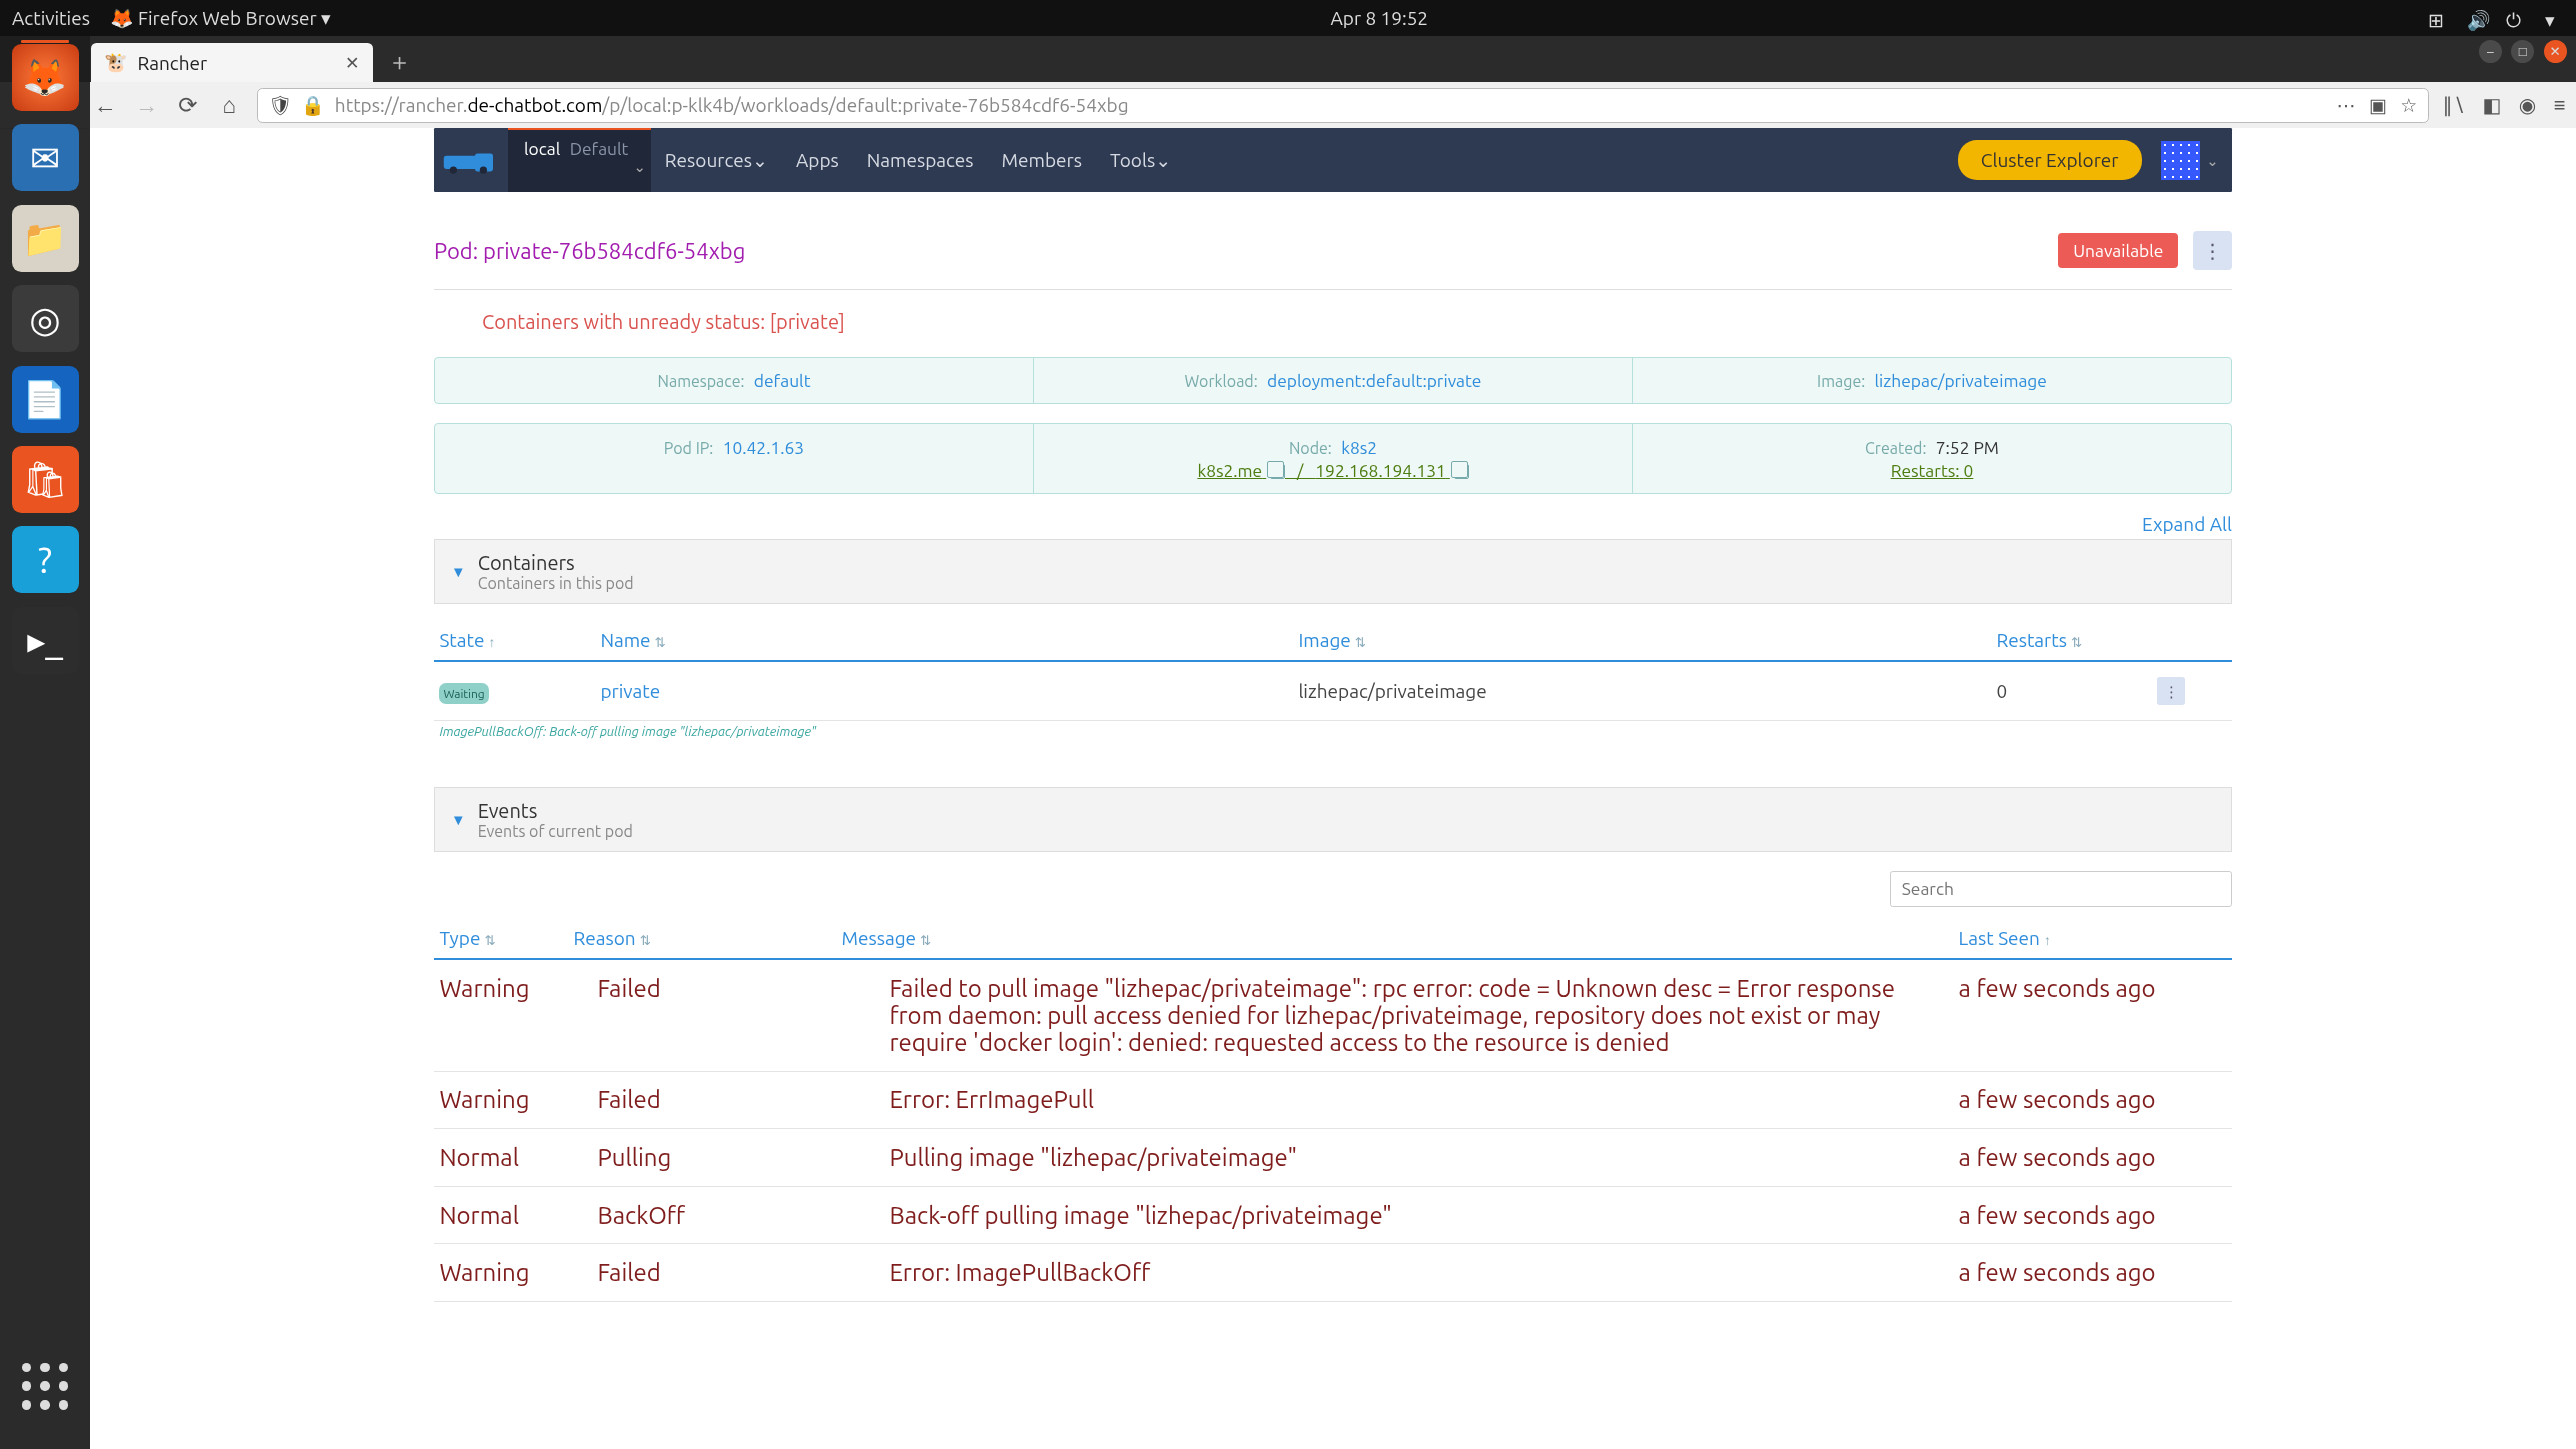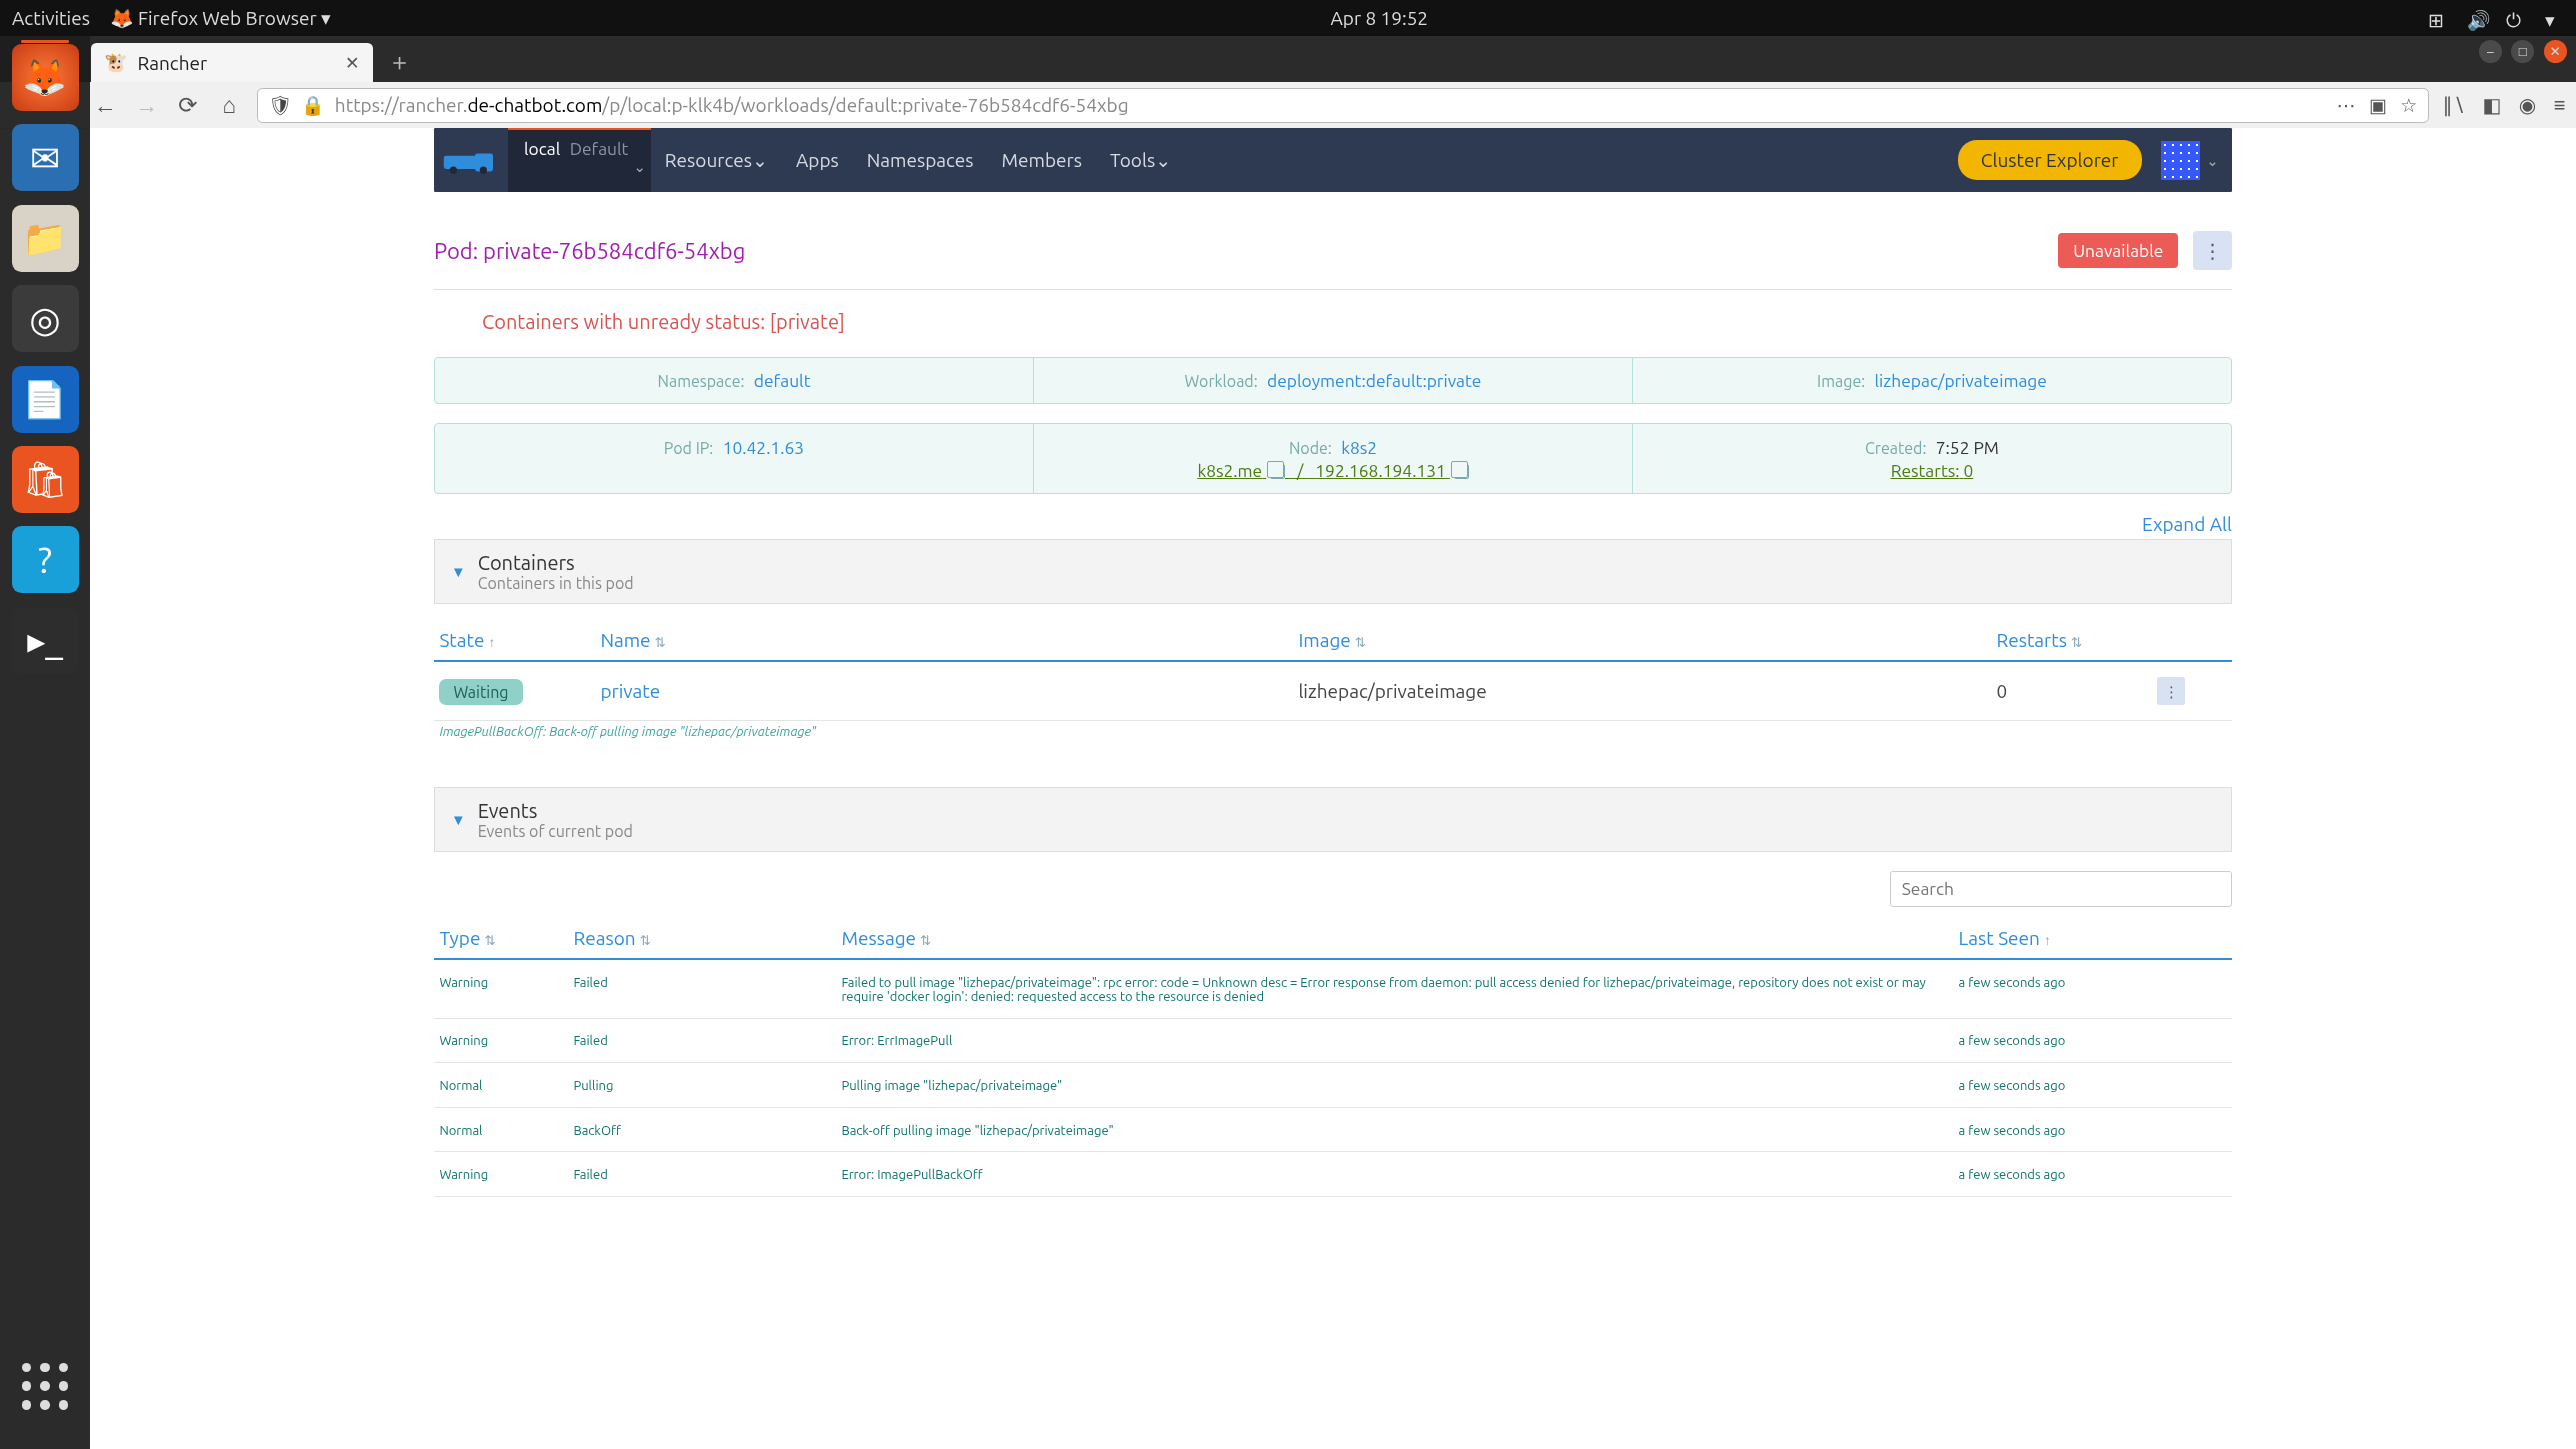--- a/index.html
+++ b/index.html
@@ -77,30 +77,30 @@
 
 .panel-head { background:#f3f3f3; border:0.7px solid #ddd; padding:10.7px 16px; display:flex; align-items:center; gap:12px;}
 .panel-caret { color:#2f8ddb; font-size:14.8px;}
 .panel-title { font-size:20px; color:#333; }
 .panel-sub { font-size:16px; color:#888; display:block; }
 
 .tbl { width:100%; margin-top:16px; }
 .tbl-head { display:flex; border-bottom:2.7px solid #2f8ddb; padding:9.4px 5.4px; font-size:19px; color:#2f8ddb; }
 .sort-ico { font-size:13.4px; margin-left:4px; color:#8ab; }
 .tbl-row { display:flex; padding:14.8px 5.4px; border-bottom:0.7px solid #e4e4e4; font-size:19px; color:#444; align-items:center; }
-.state-pill { background:#76c7bf; color:#184; font-size:16px; padding:4px 14px; border-radius:7px; color:#0a4a44;}
+.state-pill { background:#76c7bf; color:#184; font-size:12px; padding:4px 4px; border-radius:7px; color:#0a4a44;}
 .state-pill.waiting { background:#8fd0c8; color:#1a6159;}
 .row-menu { width:28px; height:28px; background:#d9e2f3; border-radius:2.7px; display:flex; align-items:center; justify-content:center; color:#556; font-size:14.8px;}
 .sub-err { color:#3aa6a0; font-size:13px; padding:2.7px 5.4px 21.5px;font-style:italic; }
 
 .events-panel { margin-top:28px; }
 .events-search-row { display:flex; justify-content:flex-end; margin:19px 0 10.7px;}
 .events-search { width:342px; height:36px; border:0.7px solid #ccc; border-radius:2.7px; font-size:17.4px; padding:0 10.7px; color:#888;}
 .ev-head { display:flex; border-bottom:2.7px solid #2f8ddb; padding:9.4px 5.4px; font-size:19px; color:#2f8ddb; }
-.ev-row { display:flex; padding:14.8px 5.4px; border-bottom:0.7px solid #e4e4e4; font-size:13px; color:#0f766e; }
+.ev-row { display:flex; padding:14.8px 5.4px; border-bottom:0.7px solid #e4e4e4; font-size:24px; color:#7f1d1d;gap:24px; }
 .c-type{width:134px;} .c-reason{width:268px;} .c-msg{flex:1; padding-right:20px;} .c-seen{width:268px;}
 .ct-state{width:161px;} .ct-name{width:698px;} .ct-img{width:698px;} .ct-rest{width:161px; } .ct-menu{width:40px;}
 </style>
 </head>
 <body>
 
 <div class="topbar">
   <div class="left">
     <span>Activities</span>
     <span>

